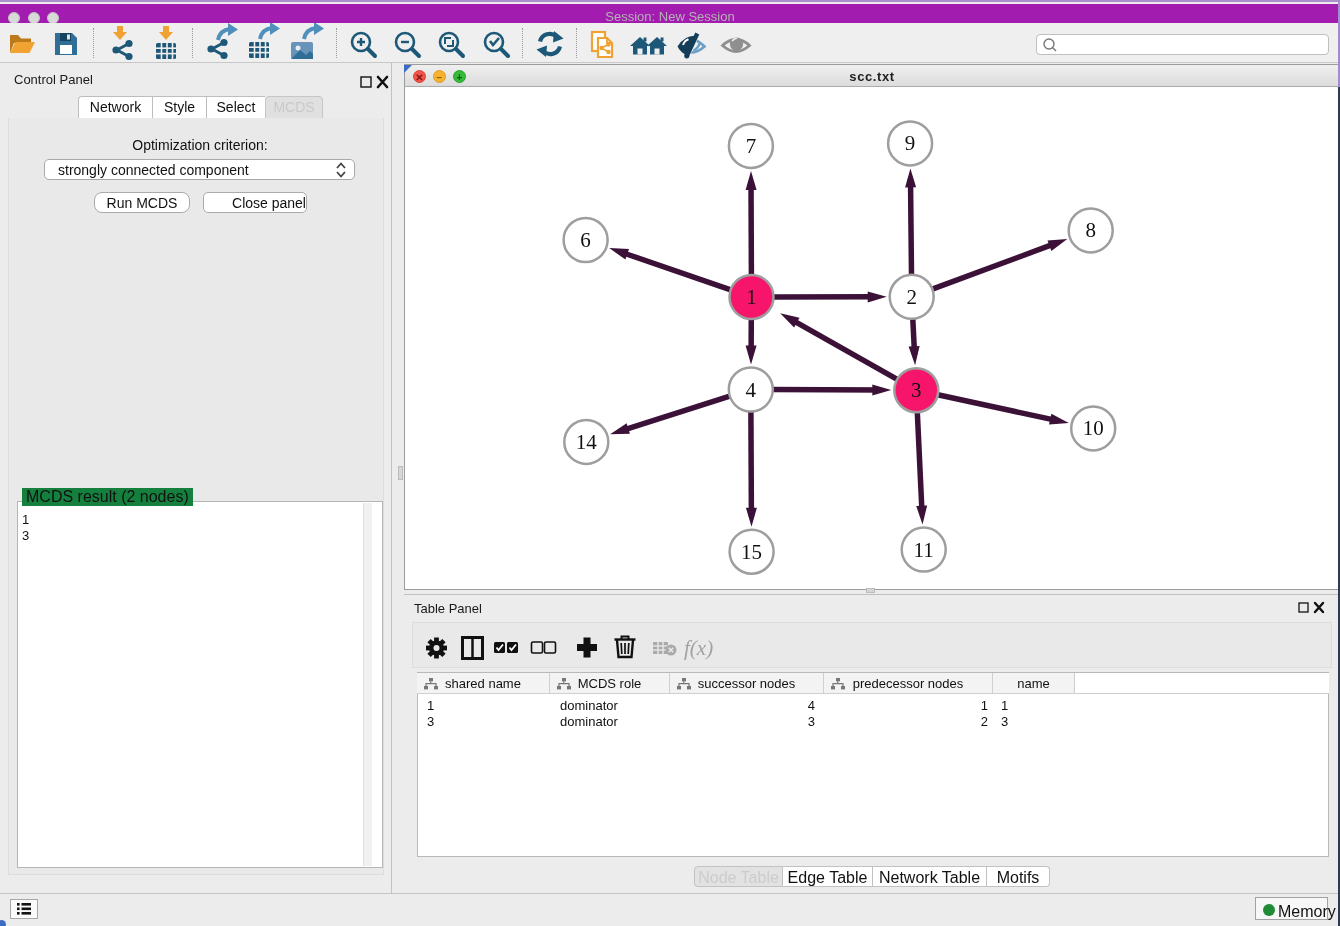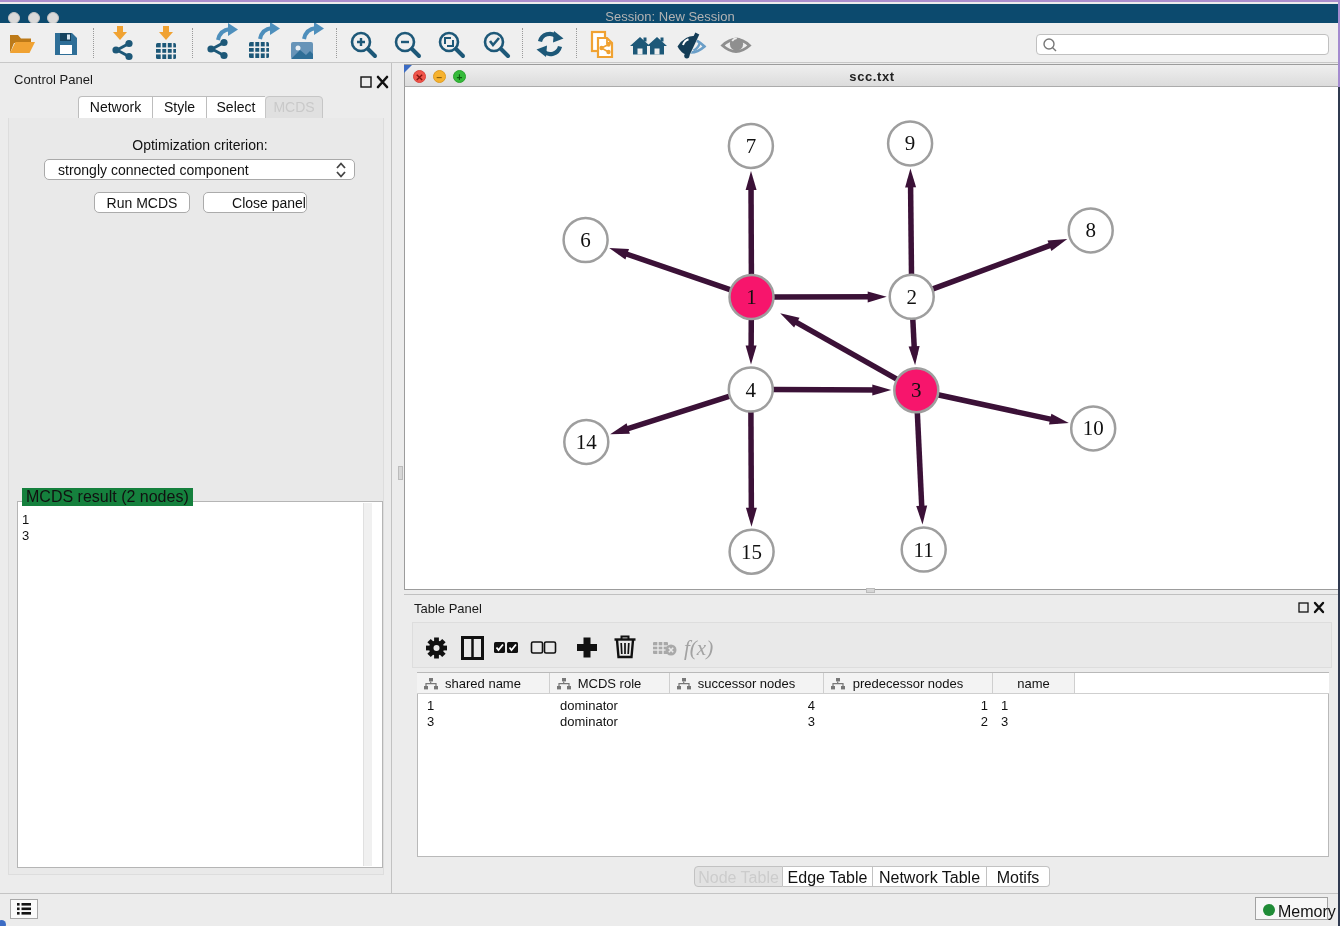--- a/index.html
+++ b/index.html
@@ -1,21 +1,21 @@
 <!DOCTYPE html>
 <html><head>
 <meta charset="utf-8">
 <style>
 * { margin:0; padding:0; box-sizing:border-box; }
 html,body { width:1340px; height:926px; overflow:hidden; }
 body { font-family:"Liberation Sans", sans-serif; background:#ececec; position:relative; }
 
 
 #titlebar { position:absolute; left:0; top:4px; width:1340px; height:22px;
-  background:#0c4a6e; border-bottom:1px solid #cccccc; }
+  background:#a21caf; border-bottom:1px solid #cccccc; }
 #purpletop { position:absolute; left:0; top:0; width:1340px; height:2px; background:#ab8fcd; }
 .tl { position:absolute; top:8px; width:12px; height:12px; border-radius:50%;
   background:#d9d9d9; border:1px solid #c2c2c2; }
 #apptitle { position:absolute; top:5px; left:0; width:1340px; text-align:center;
   font-size:13px; color:#b3b3b3; }
 
 
 #toolbar { position:absolute; left:0; top:23px; width:1340px; height:40px;
   background:#efefef; border-bottom:1px solid #c8c8c8; }
 .tsep { position:absolute; top:5px; height:30px; width:0;
@@ -269,21 +269,21 @@
   <div class="tab" style="width:54px;">Style</div>
   <div class="tab" style="width:59px;">Select</div>
   <div class="tab tabsel" style="width:58px;">MCDS</div>
 </div>
 <div id="cpinner"></div>
 <div id="optlabel">Optimization criterion:</div>
 <div id="combo">strongly connected component<svg width="12" height="16" style="position:absolute;right:7px;top:2px;">
 <path d="M2 6 L6 1.5 L10 6" fill="none" stroke="#444" stroke-width="1.8"></path>
 <path d="M2 10 L6 14.5 L10 10" fill="none" stroke="#444" stroke-width="1.8"></path>
     </svg></div>
-<div class="btn" style="left:94px; top:192px; width:96px;">Run MCDS</div>
+<div class="btn" style="left:94px; top:192px; width:96px;border-radius:8px;">Run MCDS</div>
 <div class="btn" style="left:203px; top:192px; width:104px;padding-left:28px;">Close panel</div>
 <div id="fieldset"></div>
 <div id="fsscroll"></div>
 <div id="fslegend">MCDS result (2 nodes)</div>
 <div id="fstext">1<br>3</div>
 
 <div id="netwin"></div>
 <div id="nettitle"></div>
 <svg width="8" height="8" style="position:absolute;left:404px;top:65px;">
   <path d="M0 0 L8 0 L0 8 Z" fill="#3c6cc4"></path>

